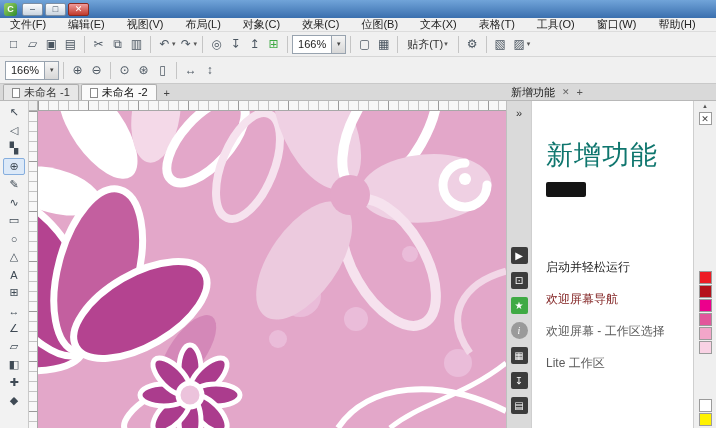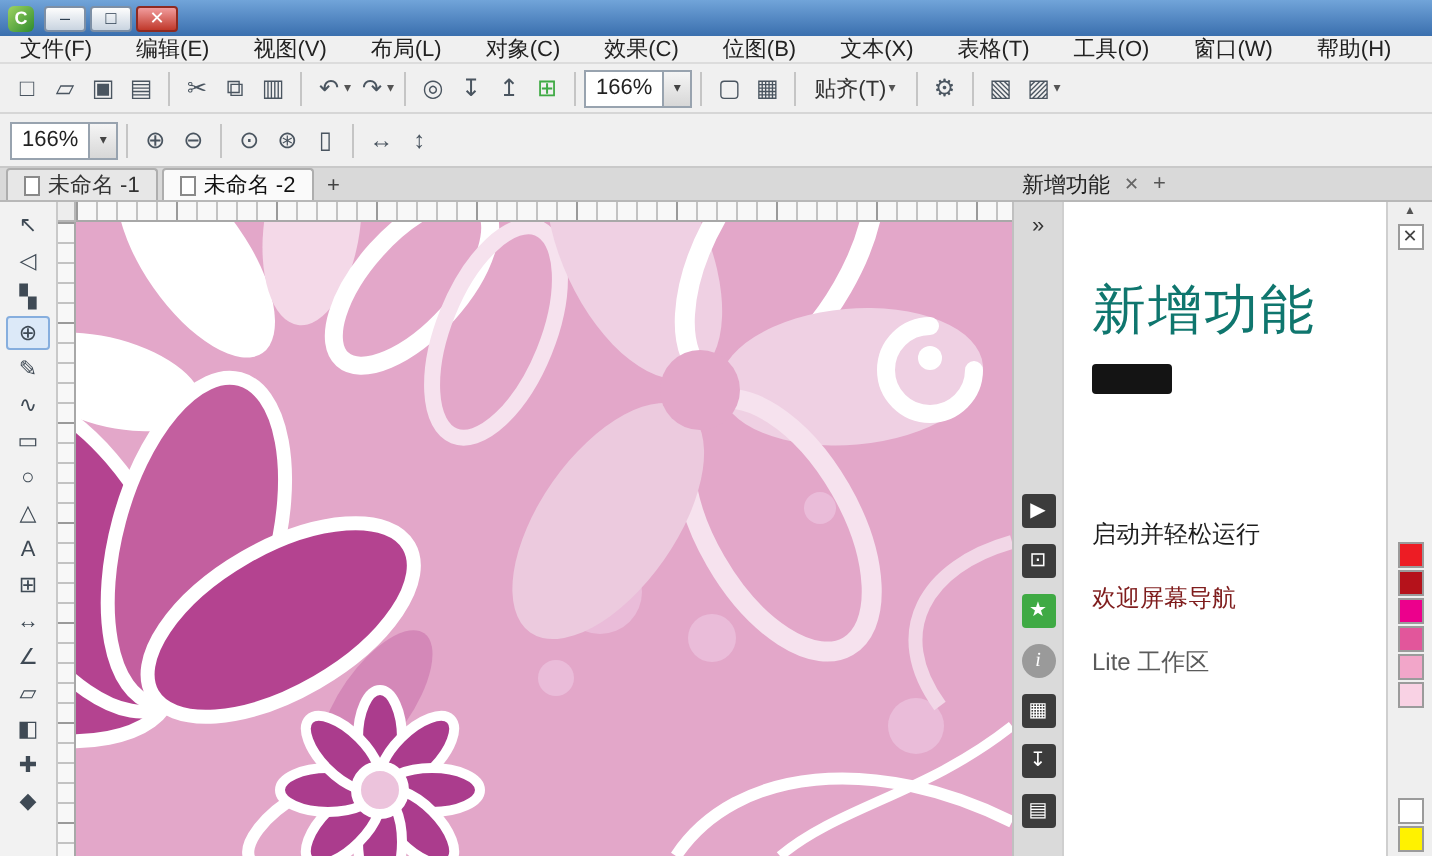--- a/index.html
+++ b/index.html
@@ -353,20 +353,21 @@
       <span class="navic">▤</span>
     </div>
   </div>
 
   <div class="dockercontent">
     <div class="newfeat">新增功能</div>
     <div class="badge"></div>
     <div class="linklist">
       <div class="dlink strong">启动并轻松运行</div>
       <div class="dlink" style="color: #7f1d1d;">欢迎屏幕导航</div>
+      <div class="dlink">欢迎屏幕 - 工作区选择</div>
       <div class="dlink">Lite 工作区</div>
     </div>
   </div>
 
   <div class="palette">
     <span class="pal-arrow">▲</span>
     <span class="swatch nocolor">✕</span>
     <span class="spacer1"></span>
     <span class="swatch" style="background: rgb(237, 28, 36);"></span>
     <span class="swatch" style="background: rgb(181, 18, 27);"></span>

